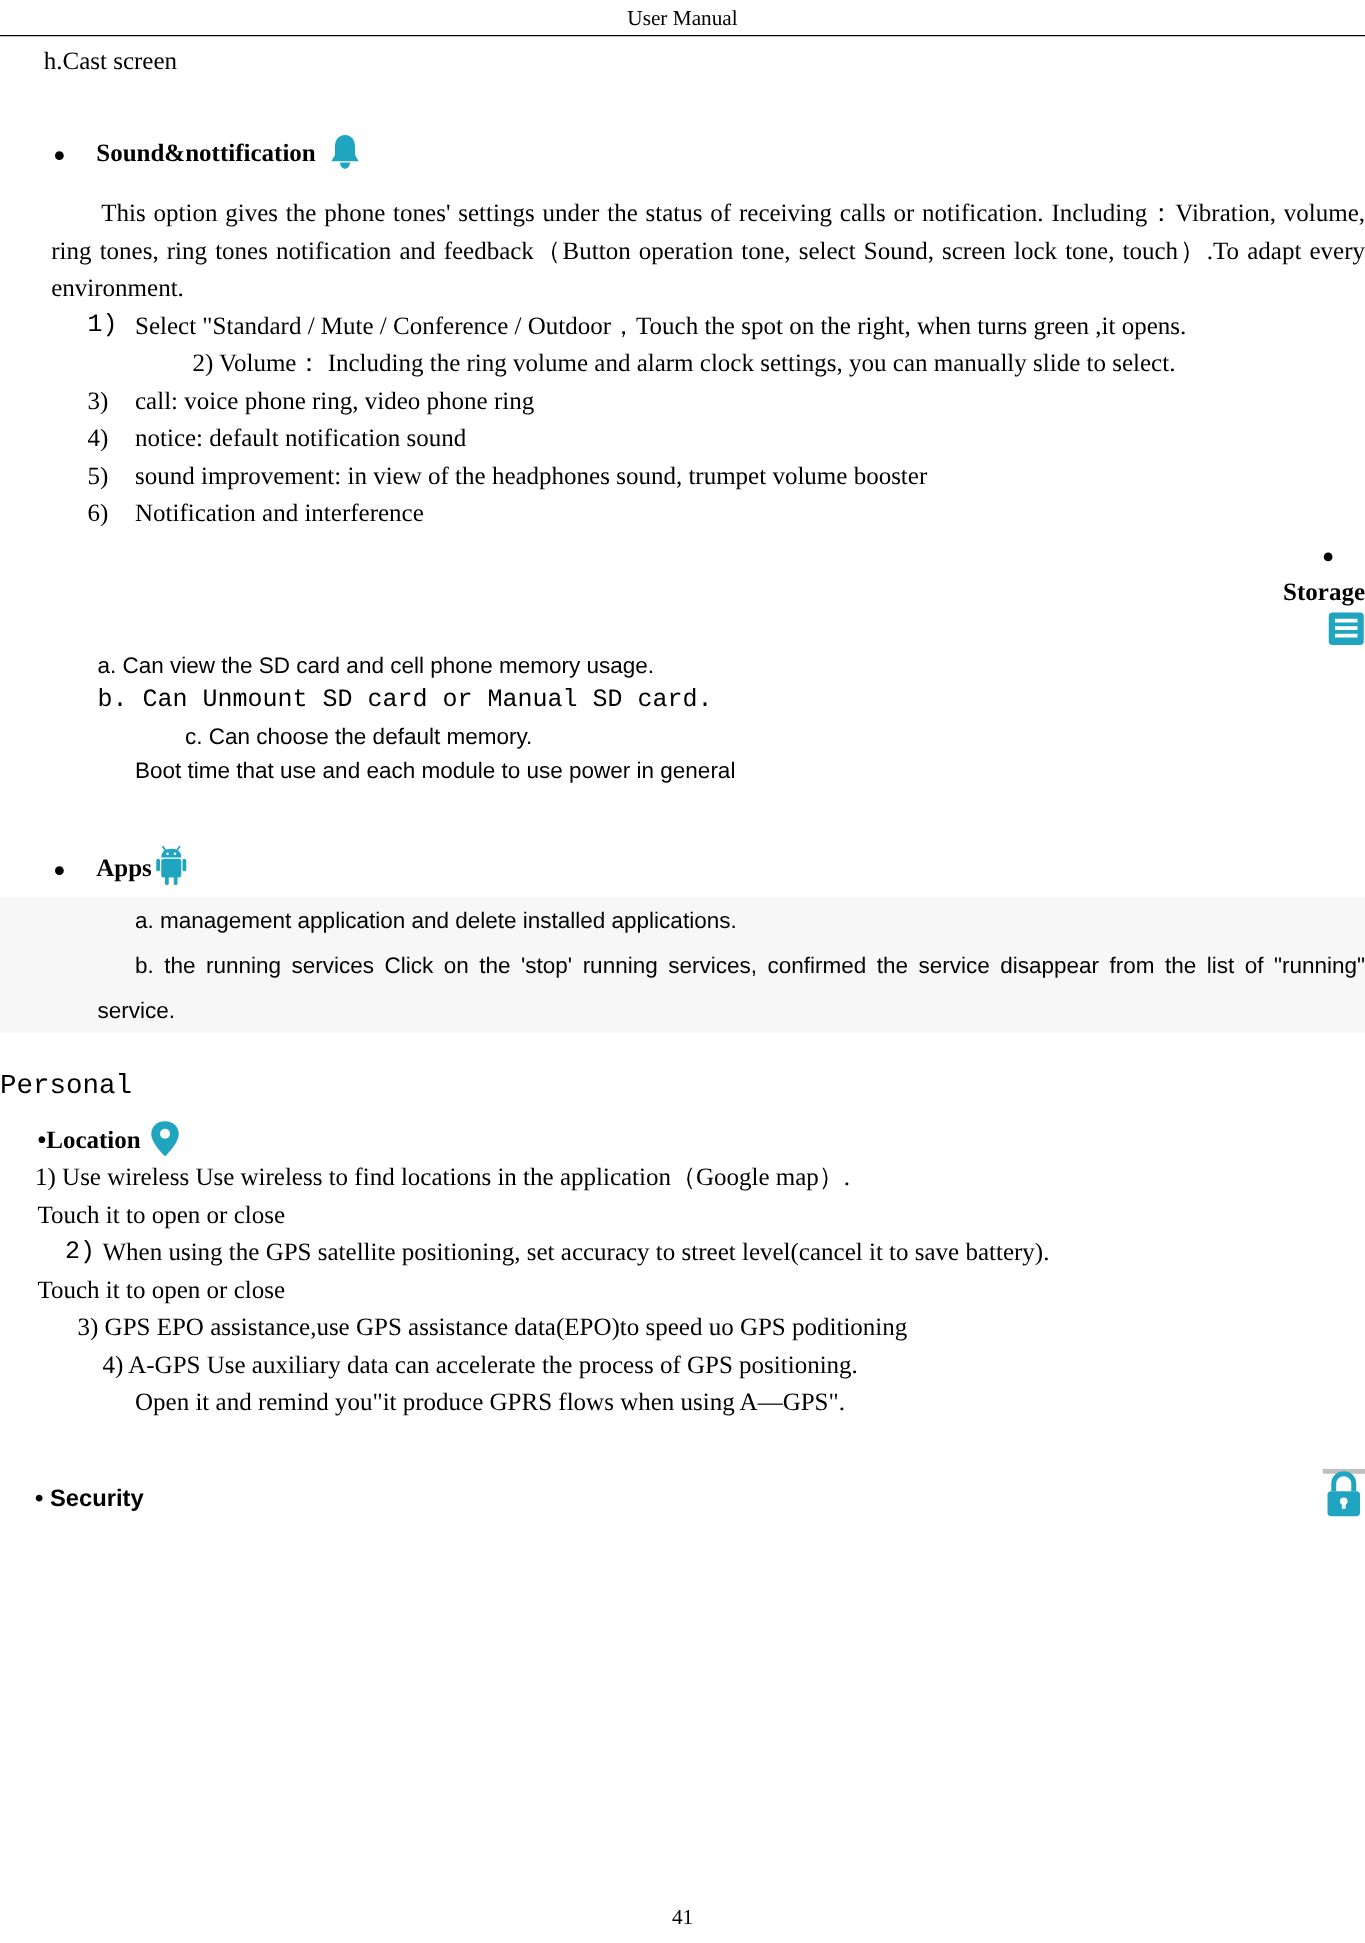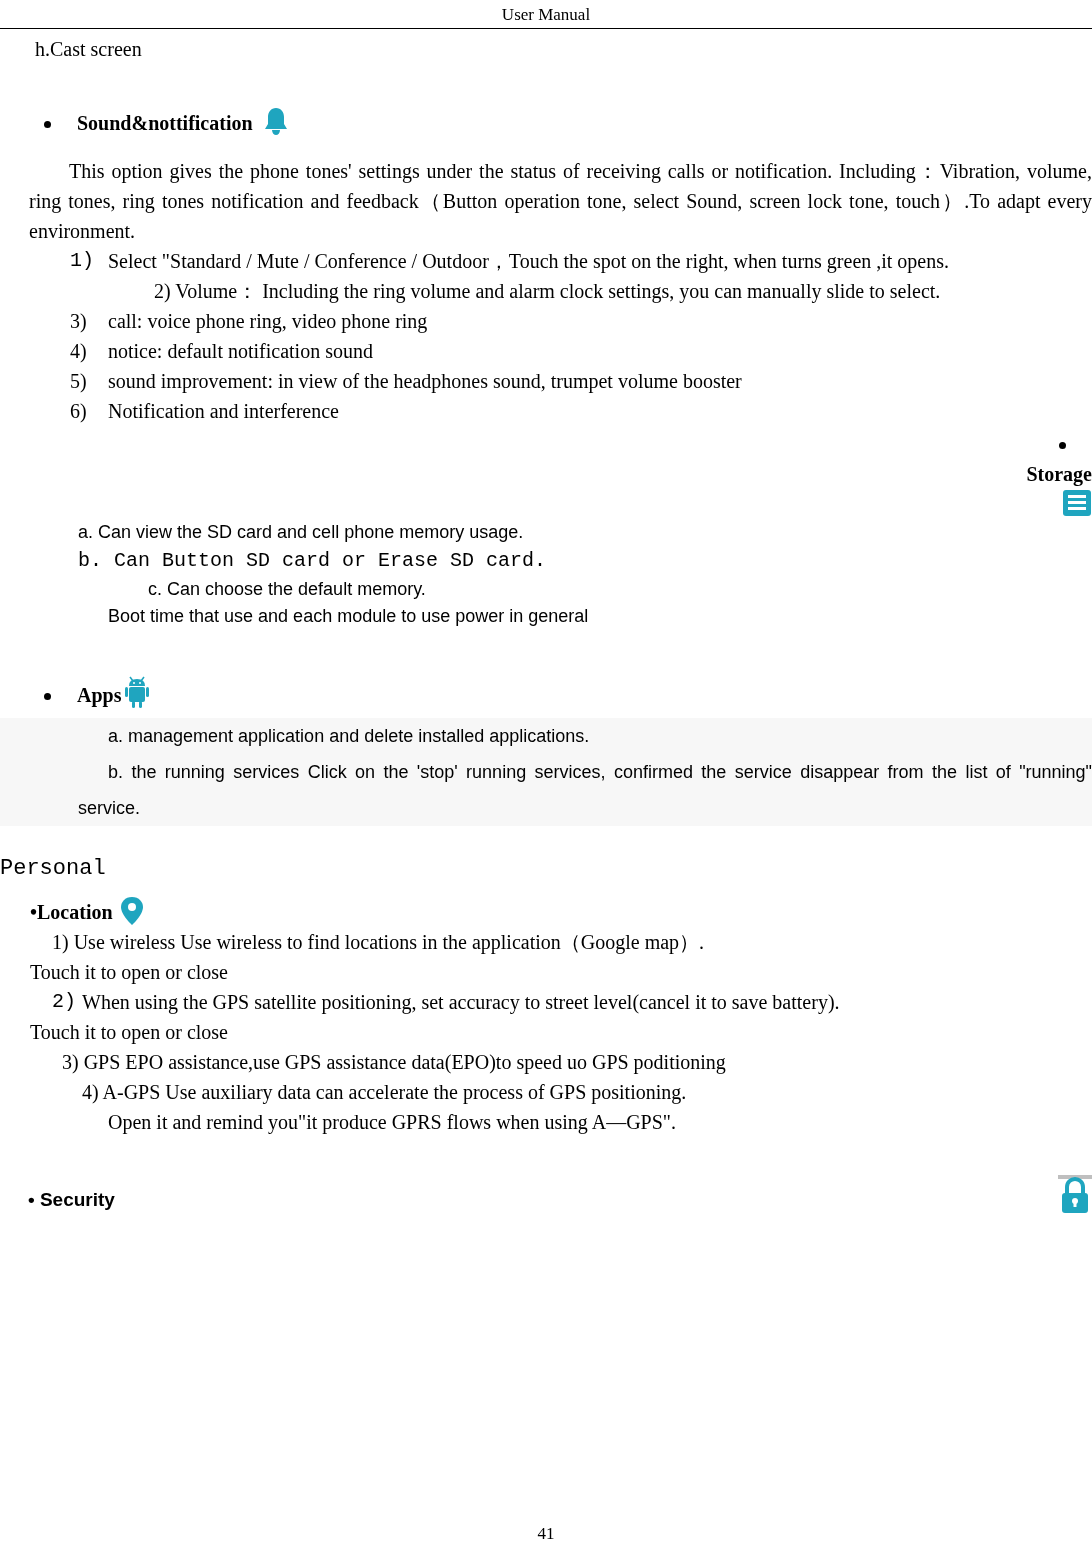--- a/index.html
+++ b/index.html
@@ -53,21 +53,21 @@
       font-size: 20px;
     }
     .icon {
       display: inline-block;
       vertical-align: bottom;
       margin-left: 6px;
       position: relative;
     }
     .para {
       text-align: justify;
-      margin: 18px 0 0 0;
+      margin: 18px 0 0 12px;
       padding-left: 29px;
     }
     .indent-first {
       text-indent: 40px;
     }
     .list {
       margin: 0;
       padding: 0;
     }
     .list-item {
@@ -123,21 +123,21 @@
     .loc-row {
       display: flex;
       align-items: flex-end;
       margin-left: 30px;
       margin-top: 10px;
     }
     .loc-bullet {
       font-weight: bold;
     }
     .loc-list-1 {
-      padding-left: 52px;
+      padding-left: 28px;
     }
     .loc-line {
       padding-left: 30px;
     }
     .loc-list-2 {
       display: flex;
       padding-left: 52px;
     }
     .loc-list-2 .num {
       font-family: "Courier New", monospace;
@@ -233,21 +233,21 @@
       <span class="icon">
         <svg width="30" height="28" viewBox="0 0 30 28">
           <rect x="1" y="1" width="28" height="26" rx="3" fill="#1fa5bf"></rect>
           <rect x="6" y="6" width="18" height="3" fill="#fff"></rect>
           <rect x="6" y="12" width="18" height="3" fill="#fff"></rect>
           <rect x="6" y="18" width="18" height="3" fill="#fff"></rect>
         </svg>
       </span>
     </div>
     <div class="sub-a">a.    Can view the SD card and cell phone memory usage.</div>
-    <div class="sub-b-mono">b. Can Button SD card or Erase SD card.</div>
+    <div class="sub-b-mono">b. Can Unmount SD card or Manual SD card.</div>
     <div class="sub-c">c. Can choose the default memory.</div>
 
     <div class="sub-battery">Boot time that use and each module to use power in general</div>
 
     <div class="bullet-row" style="margin-top:46px;">
       <div class="bullet-dot"></div>
       <div class="bullet-title">Apps</div>
       <span class="icon" style="margin-left:2px;">
         <svg width="28" height="34" viewBox="0 0 28 34">
           <path d="M6 10 Q6 3 14 3 Q22 3 22 10 Z" fill="#1fa5bf"></path>

